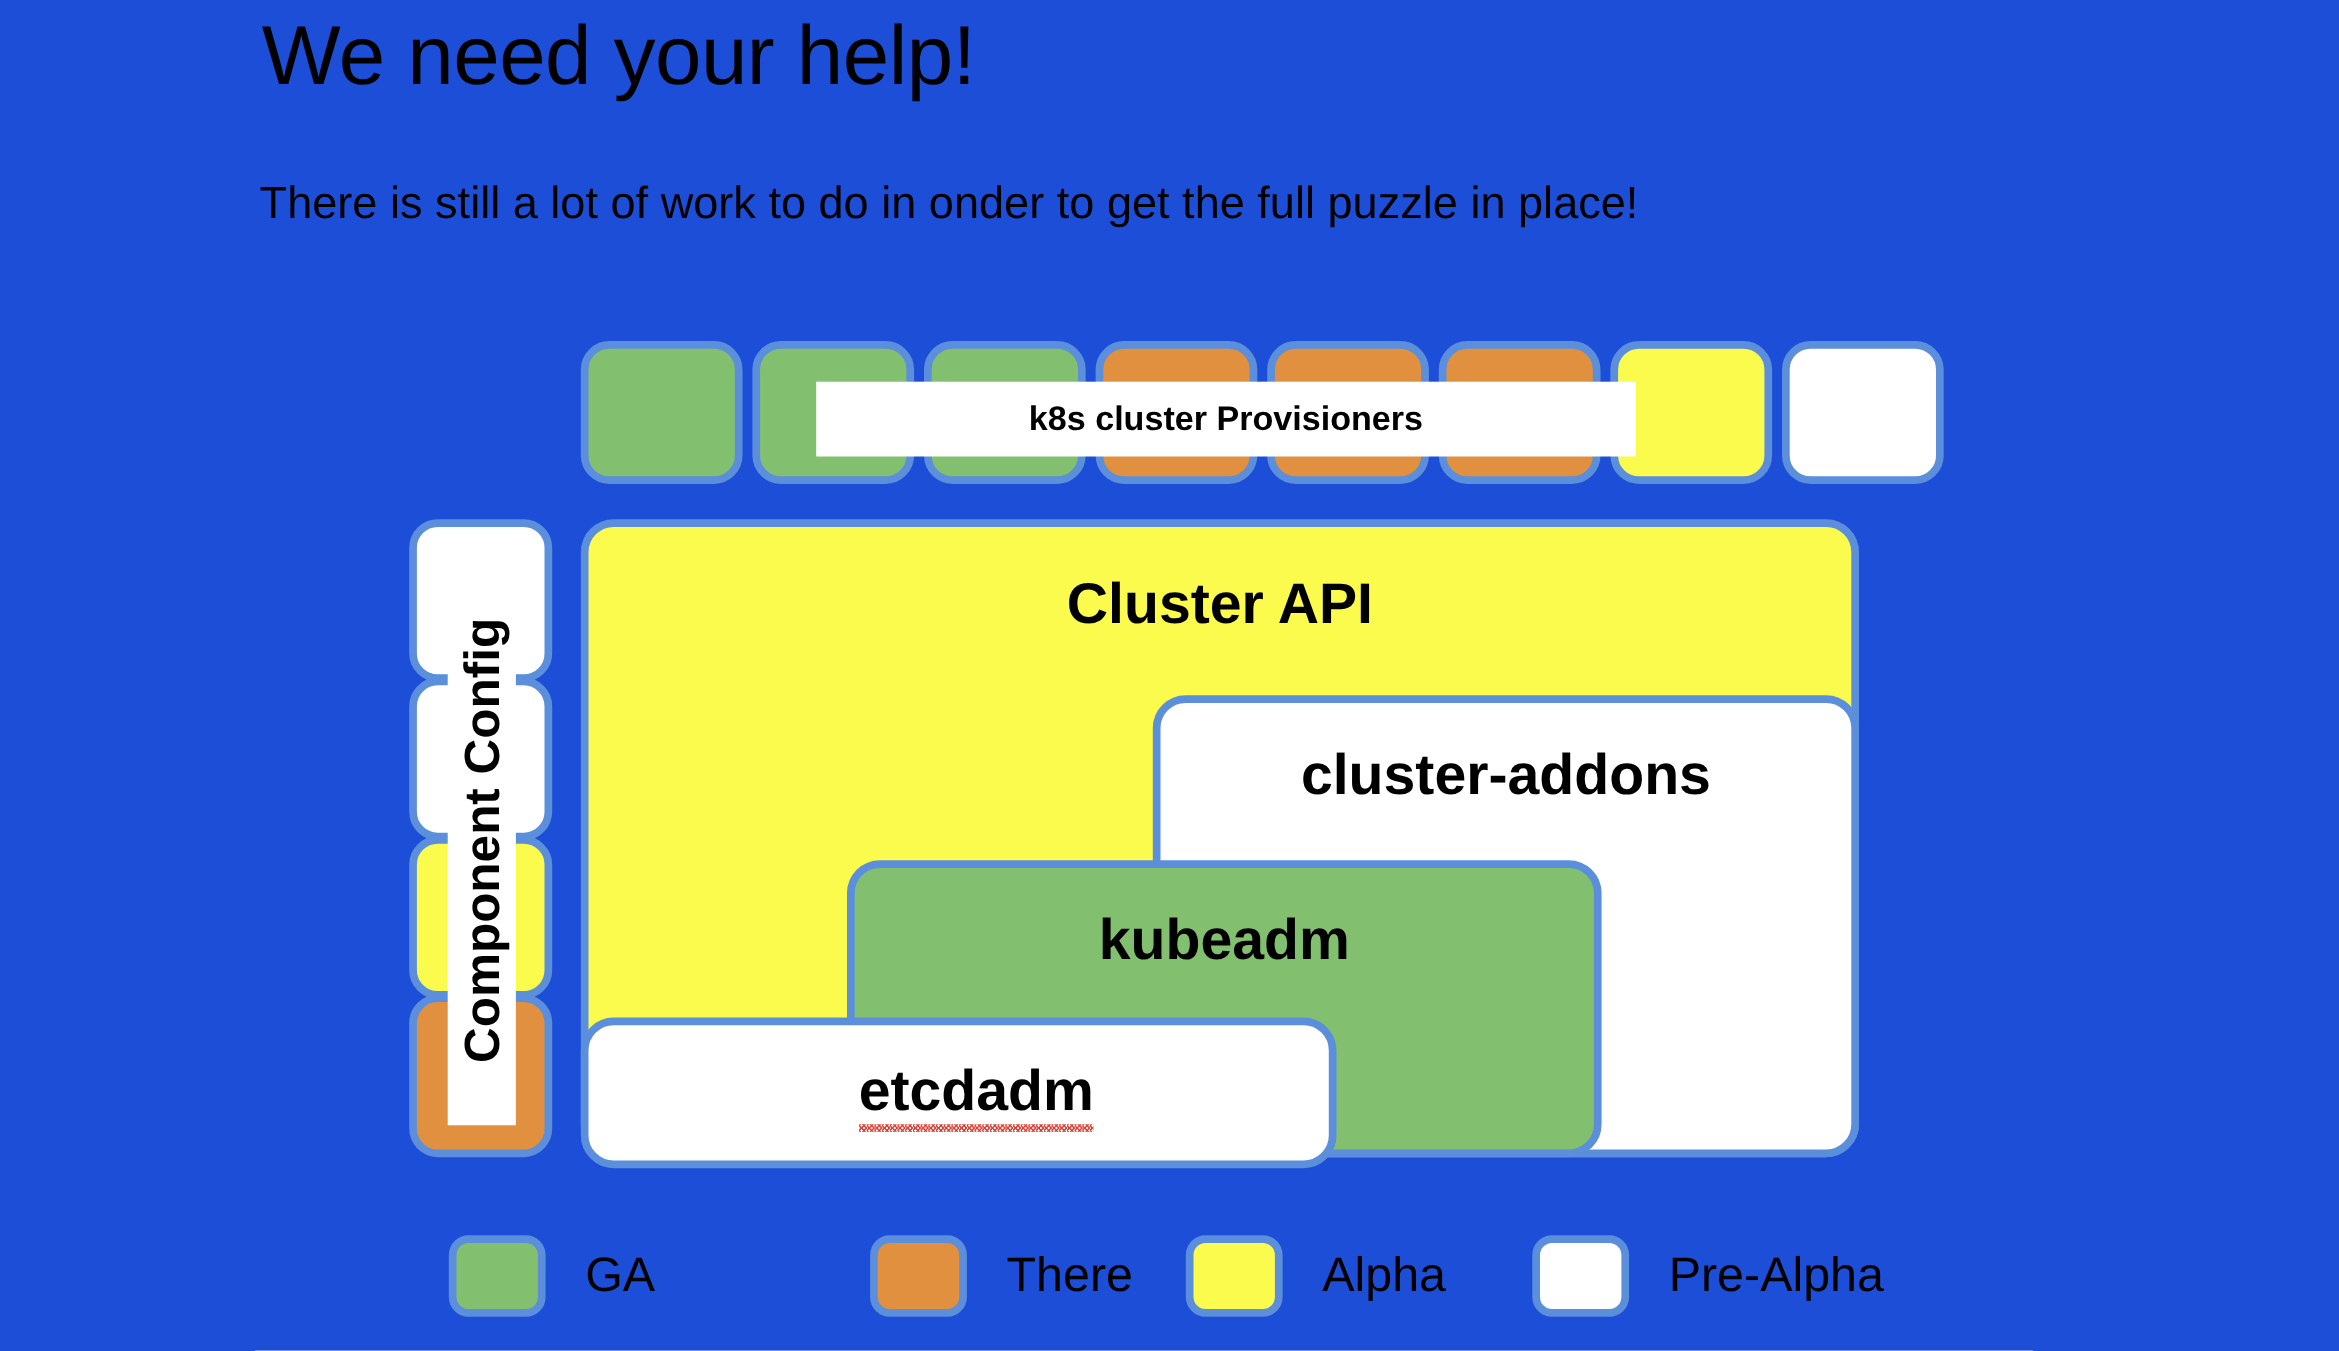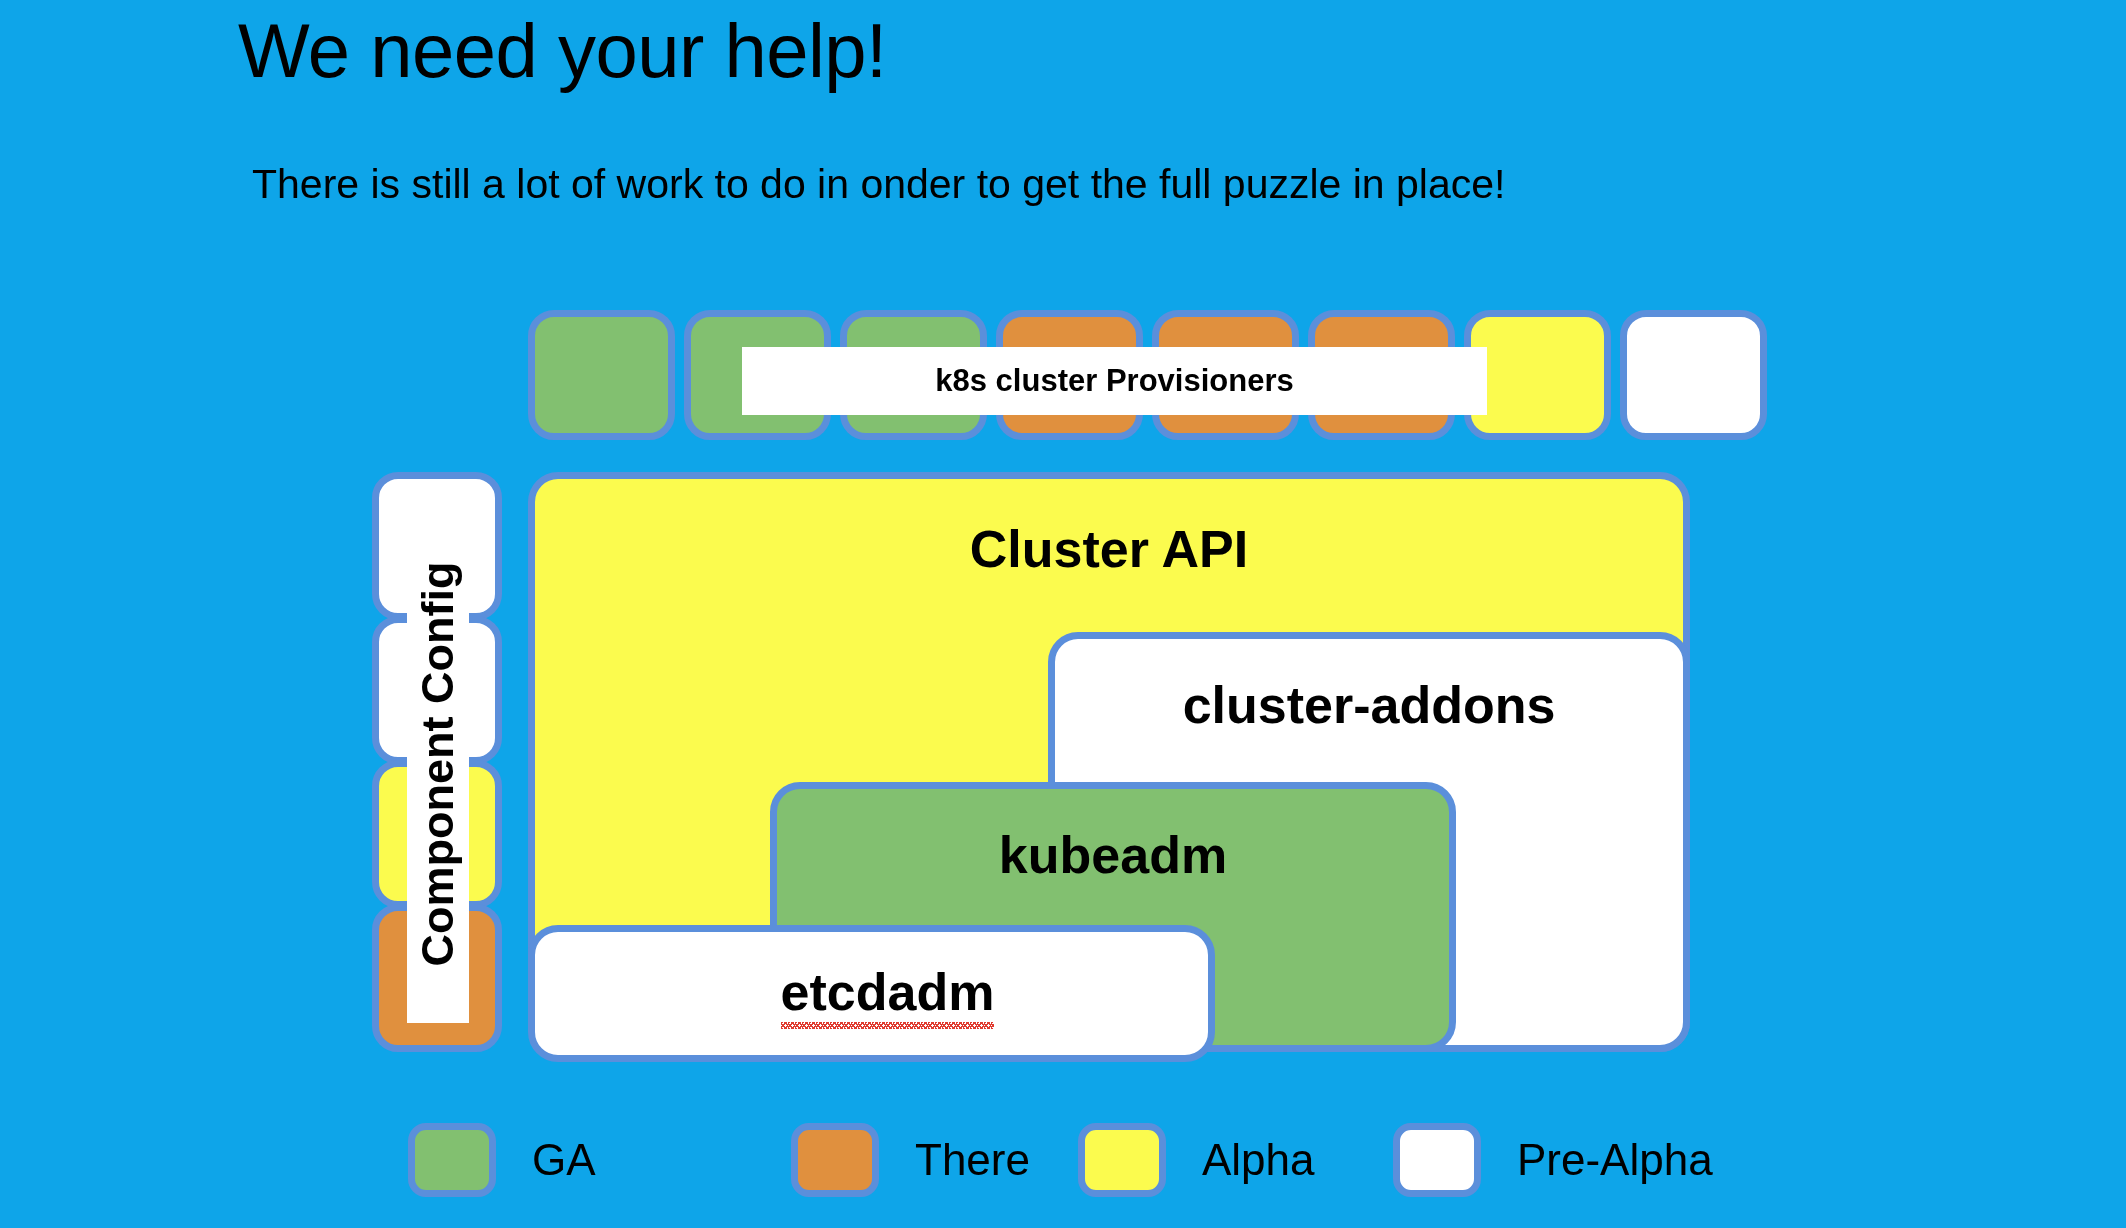--- a/index.html
+++ b/index.html
@@ -9,39 +9,39 @@
     height: 1228px;
     background: #ffffff;
     font-family: "Liberation Sans", sans-serif;
     overflow: hidden;
   }
 
   #slide {
     position: relative;
     width: 2126px;
     height: 1228px;
-    background: #0ea5e9;
+    background: #1d4ed8;
   }
 
   
   #page-title {
     position: absolute;
     left: 238px;
     top: 8px;
     font-size: 76px;
     line-height: 1.12;
     font-weight: 400;
     color: #000000;
     white-space: nowrap;
     letter-spacing: -0.5px;
   }
 
   #page-subtitle {
     position: absolute;
-    left: 252px;
+    left: 236px;
     top: 160px;
     font-size: 41px;
     line-height: 1.2;
     font-weight: 400;
     color: #000000;
     white-space: nowrap;
   }
 
   
   .box {

